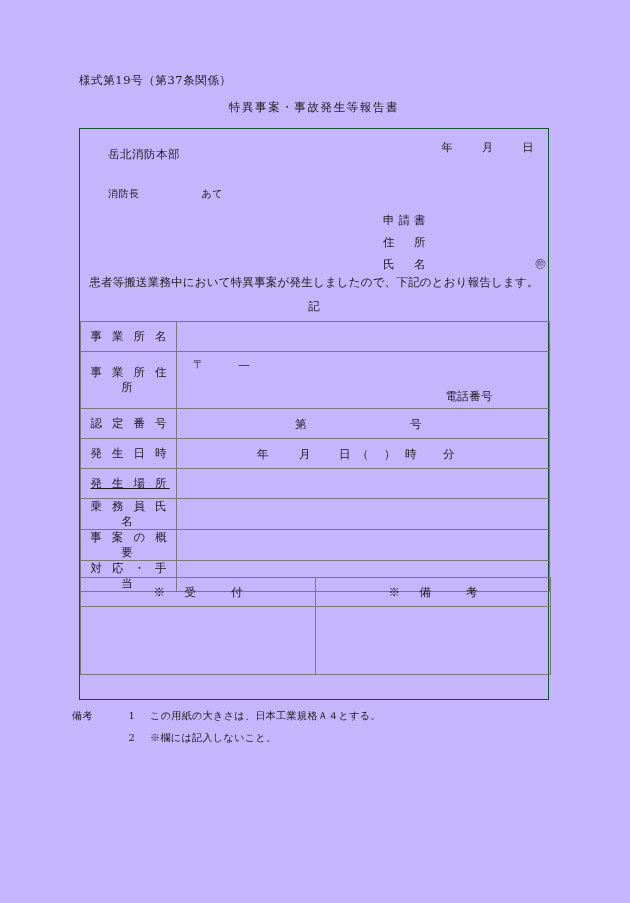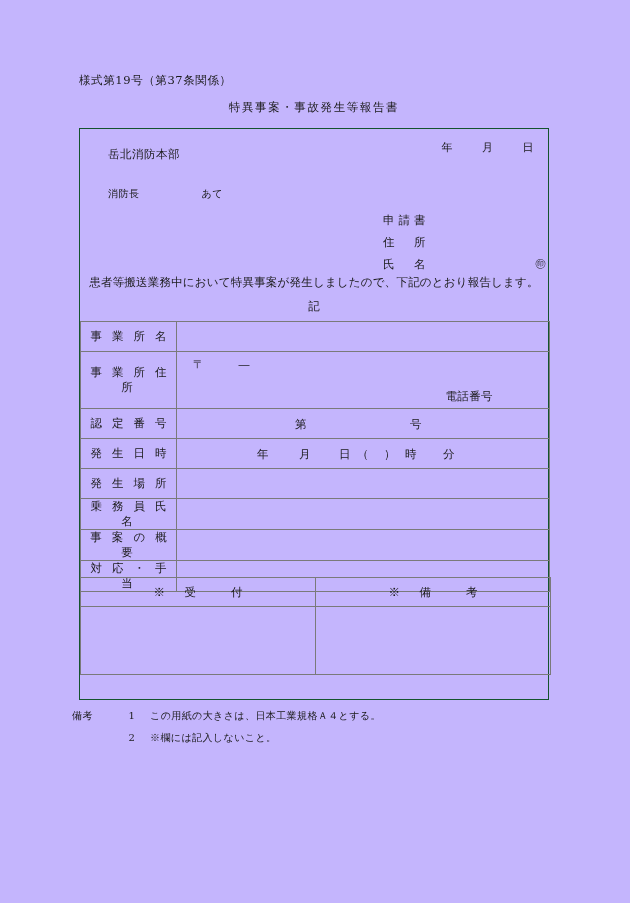--- a/index.html
+++ b/index.html
@@ -151,21 +151,21 @@
     color: #1a1a1a;
   }
   table.data td.value {
     position: relative;
     padding-left: 8px;
   }
   tr.r-name     td { height: 29px; margin-top: 26px; }
   tr.r-address  td { height: 56px; }
   tr.r-certno   td { height: 29px; }
   tr.r-datetime td { height: 29px; }
-  tr.r-place    td { height: 29px; }
+  tr.r-place    td { height: 29px; text-decoration: underline; }
   tr.r-crew     td { height: 29px; margin-top: 44px; }
   tr.r-summary  td { height: 29px; }
   tr.r-response td { height: 29px; }
 
   .addr-cell { position: relative; height: 100%; }
   .postal {
     position: absolute;
     left: 8px;
     top: 5px;
     font-size: 11px;

